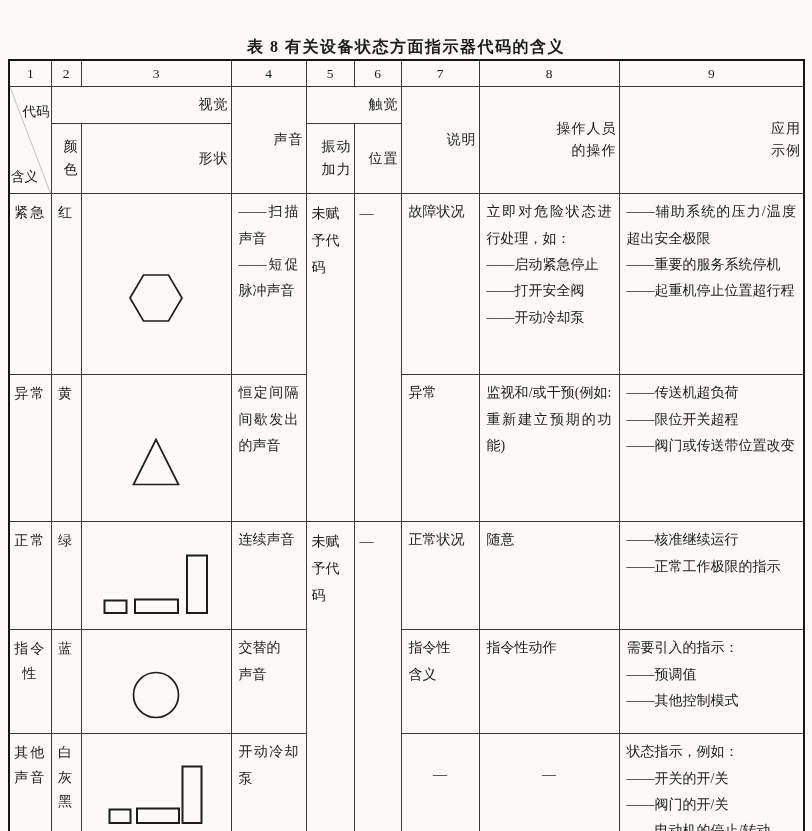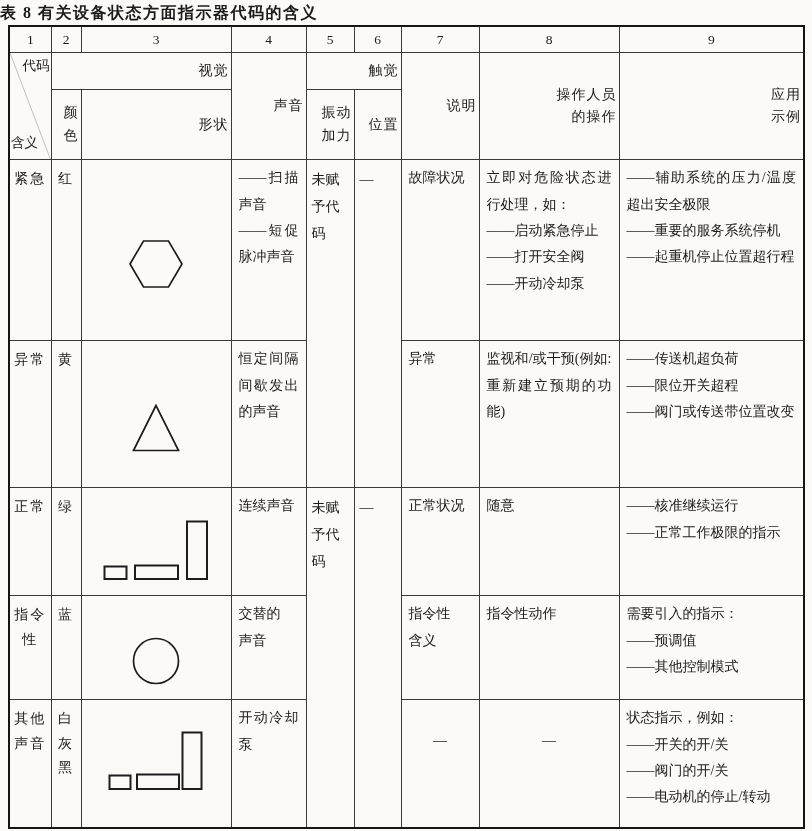--- a/index.html
+++ b/index.html
@@ -4,25 +4,27 @@
 <style>
   html, body {
     margin: 0; padding: 0;
     width: 812px; height: 831px;
     background: #fbfaf7;
     font-family: "Liberation Serif", "DejaVu Serif", serif;
     color: #1b1b1b;
     overflow: hidden;
   }
   .title {
+    text-align: center;
     font-weight: bold;
     font-size: 16px;
     letter-spacing: 1.5px;
     padding-top: 3px;
     height: 22px;
+    margin-top: 34px;
   }
   table.main {
     border-collapse: collapse;
     table-layout: fixed;
     margin-left: 8px;
     width: 795px;
     border: 2px solid #151515;
   }
   td {
     border: 1px solid #3a3a3a;
@@ -46,21 +48,21 @@
   td.hc {
     text-align: right;
     vertical-align: middle;
     line-height: 1.6;
     padding: 2px;
     letter-spacing: 1px;
   }
   
   td.corner { position: relative; padding: 0; }
   td.corner svg.diag { position: absolute; left: 0; top: 0; width: 100%; height: 100%; }
-  td.corner .corner-top  { position: absolute; top: 0; right: 1px; font-size: 13.5px; }
+  td.corner .corner-top  { position: absolute; top: 12px; right: 1px; font-size: 13.5px; }
   td.corner .corner-bot  { position: absolute; bottom: 4px; left: 1px; font-size: 13.5px; }
 
   tr.r1 { height: 181px; margin-left: 20px; }
   tr.r2 { height: 147px; padding-left: 20px; }
   tr.r3 { height: 108px; }
   tr.r4 { height: 104px; }
   tr.r5 { height: 128px; }
 
   td.meaning-cell, td.color-cell {
     text-align: center;

